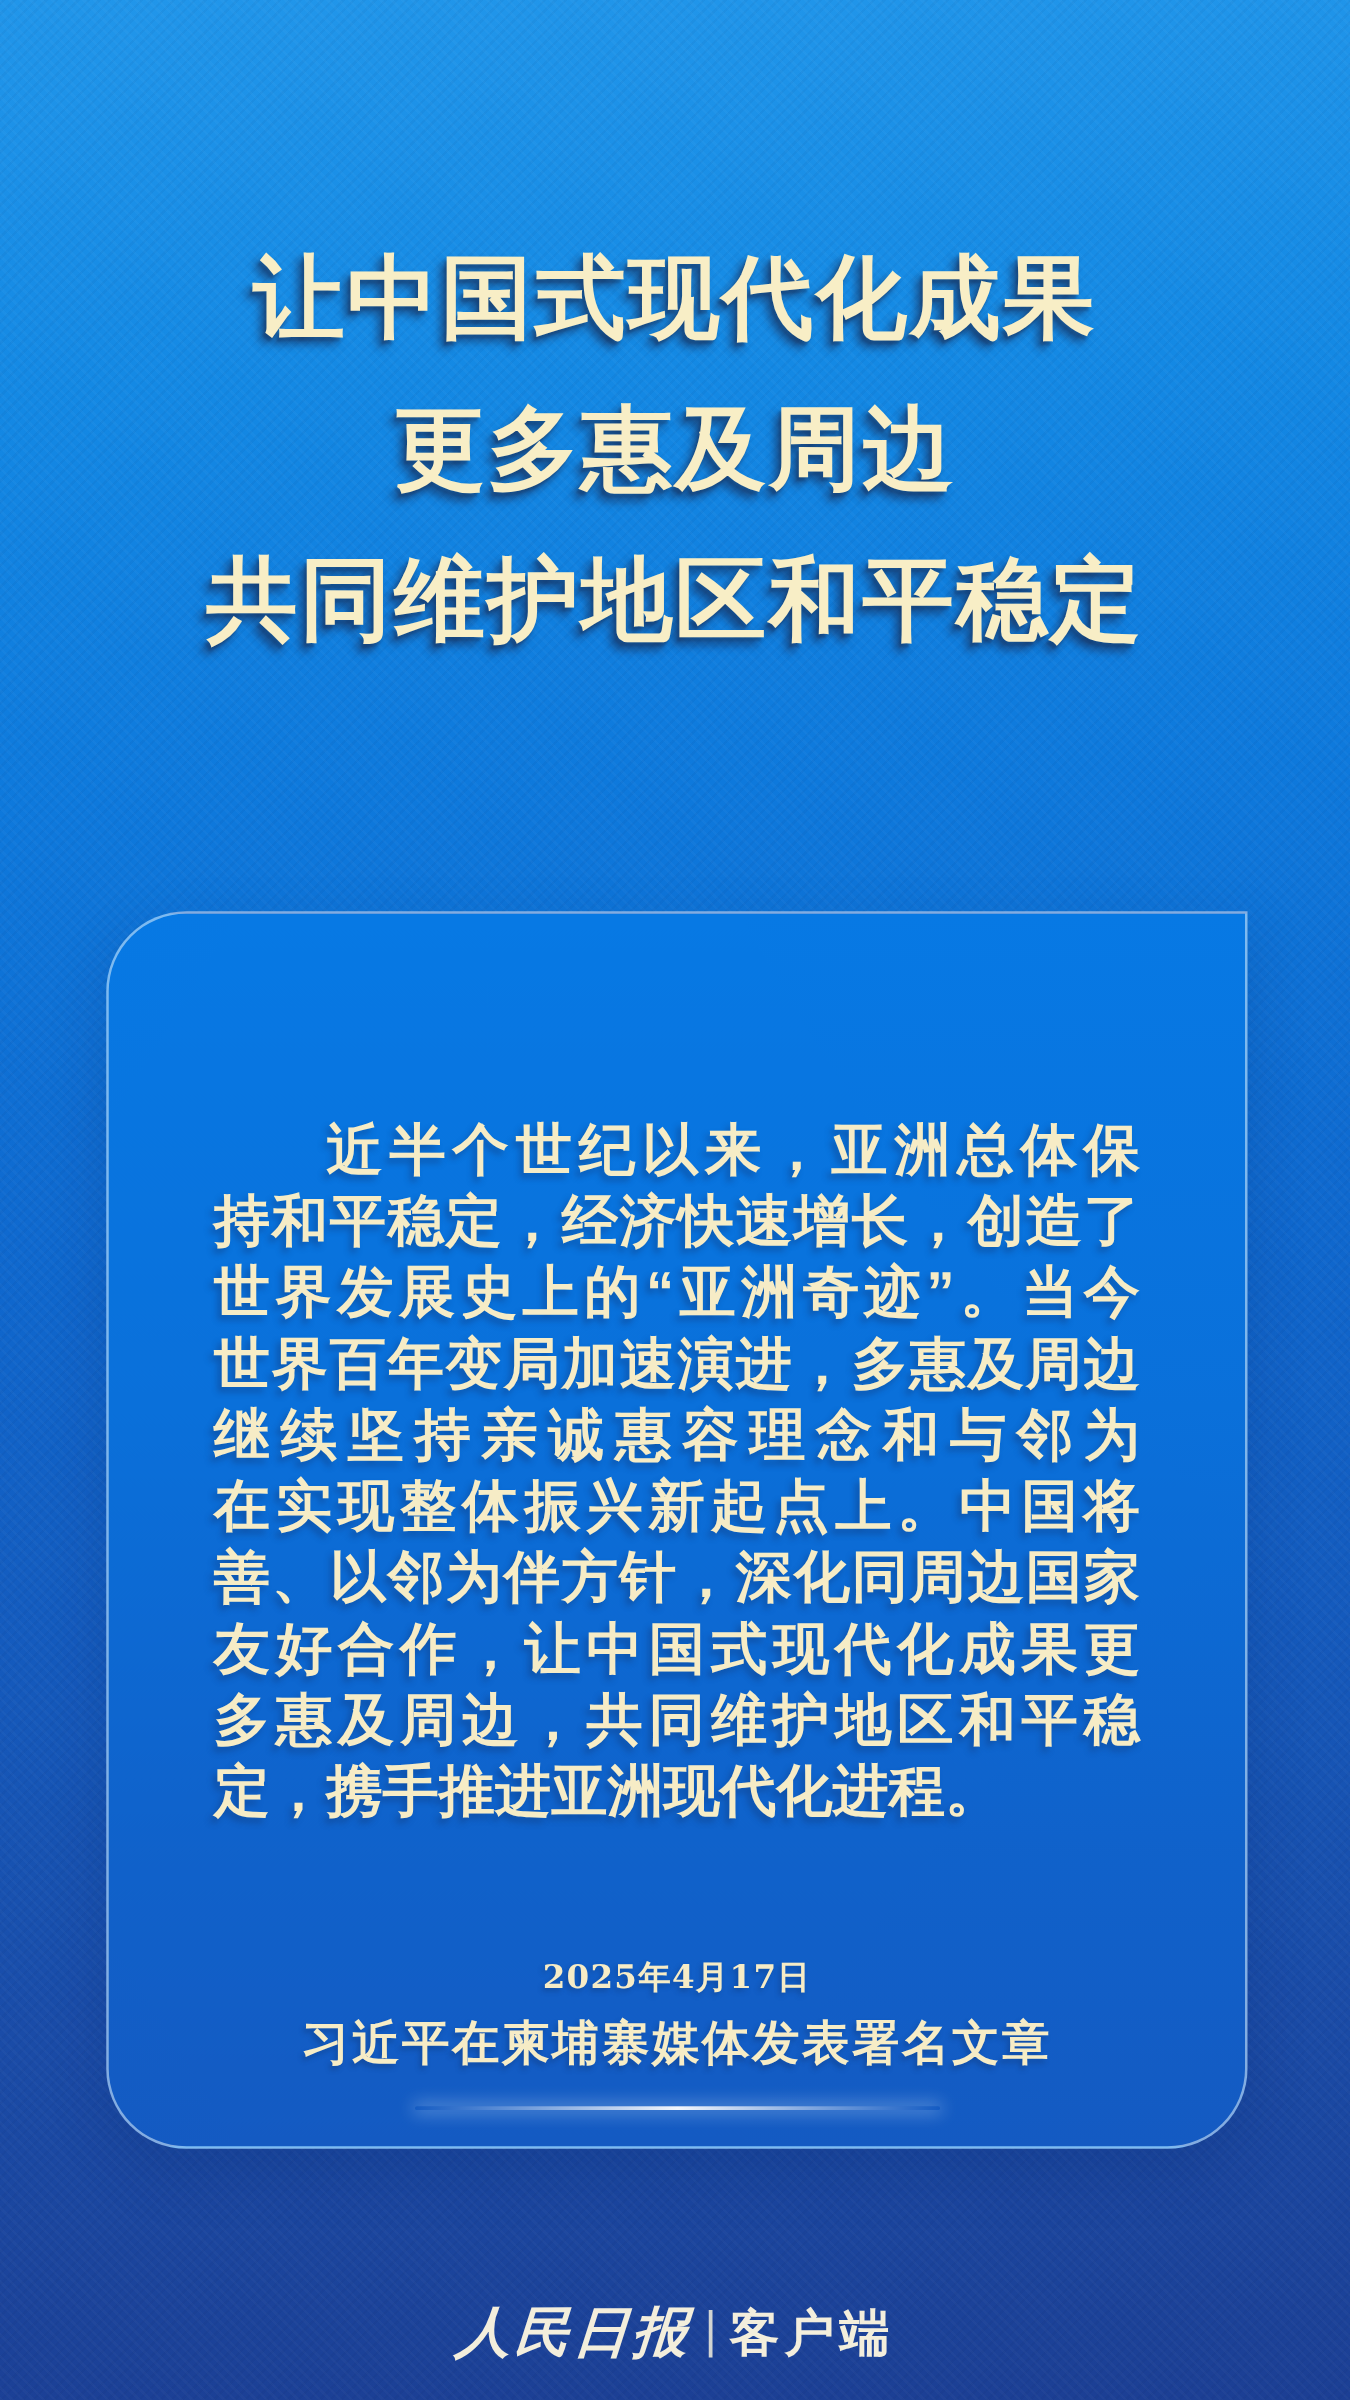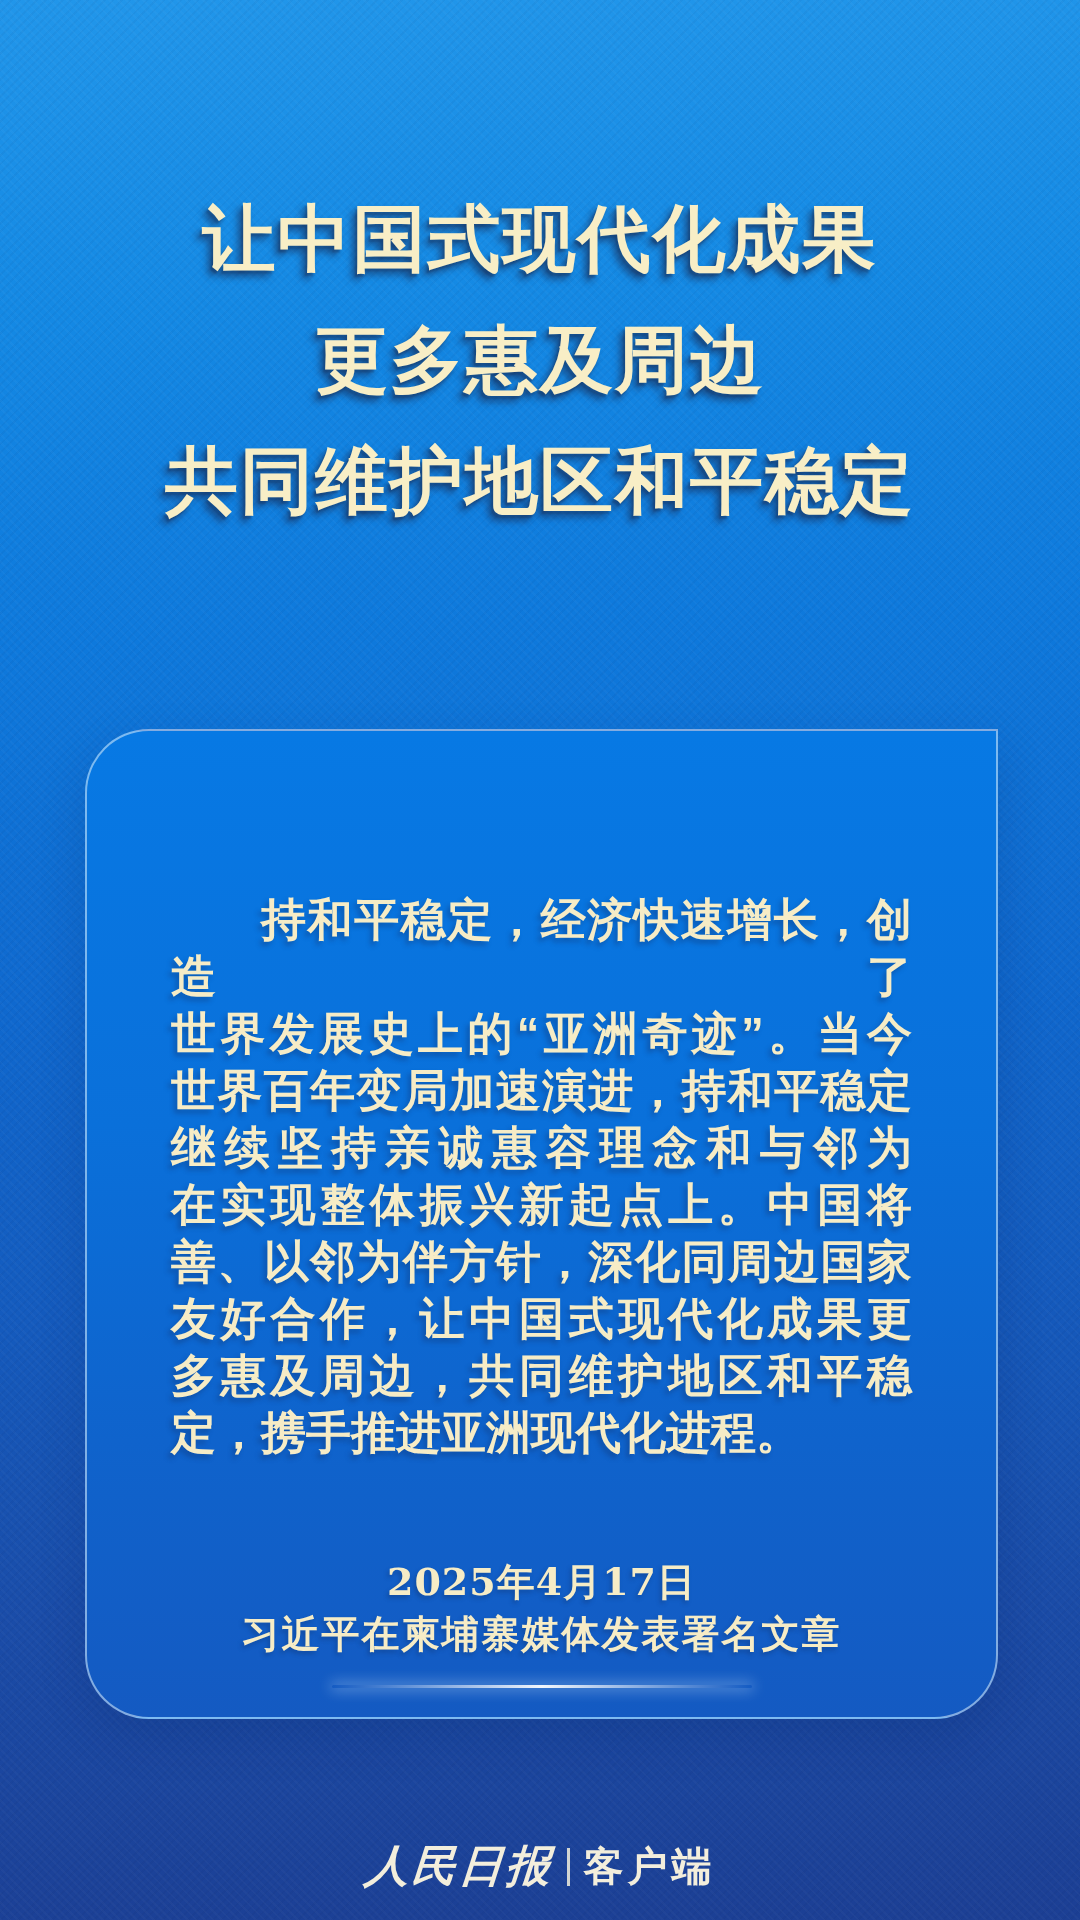--- a/index.html
+++ b/index.html
@@ -82,21 +82,21 @@
   .quote-line:last-child{text-align-last:left;}
 
   .quote-meta{
     margin-top:98px;
     text-align:center;
     color:var(--body-color);
     font-family:"DejaVu Serif","Liberation Serif",serif;
     text-shadow:-2px 3px 4px rgba(15,55,120,0.45);
   }
   .quote-date{
-    font-size:38px;
+    font-size:26px;
     line-height:46px;
     font-weight:700;
     letter-spacing:1px;
   }
   .quote-attribution{
     margin-top:4px;
     font-size:38px;
     line-height:50px;
     font-weight:700;
     letter-spacing:2px;
@@ -150,23 +150,24 @@
   <div class="texture"></div>
 
   <header class="title-block">
     <div class="title-line">让中国式现代化成果</div>
     <div class="title-line">更多惠及周边</div>
     <div class="title-line">共同维护地区和平稳定</div>
   </header>
 
   <section class="quote-card">
     <div class="quote-text">
+      <div class="quote-line">近半个世纪以来，亚洲总体保</div>
       <div class="quote-line">持和平稳定，经济快速增长，创造了</div>
       <div class="quote-line">世界发展史上的“亚洲奇迹”。当今</div>
-      <div class="quote-line">世界百年变局加速演进，持和平稳定</div>
+      <div class="quote-line">世界百年变局加速演进，多惠及周边</div>
       <div class="quote-line">继续坚持亲诚惠容理念和与邻为</div>
       <div class="quote-line">在实现整体振兴新起点上。中国将</div>
       <div class="quote-line">善、以邻为伴方针，深化同周边国家</div>
       <div class="quote-line">友好合作，让中国式现代化成果更</div>
       <div class="quote-line">多惠及周边，共同维护地区和平稳</div>
       <div class="quote-line">定，携手推进亚洲现代化进程。</div>
     </div>
 
     <div class="quote-meta">
       <div class="quote-date">2025年4月17日</div>

